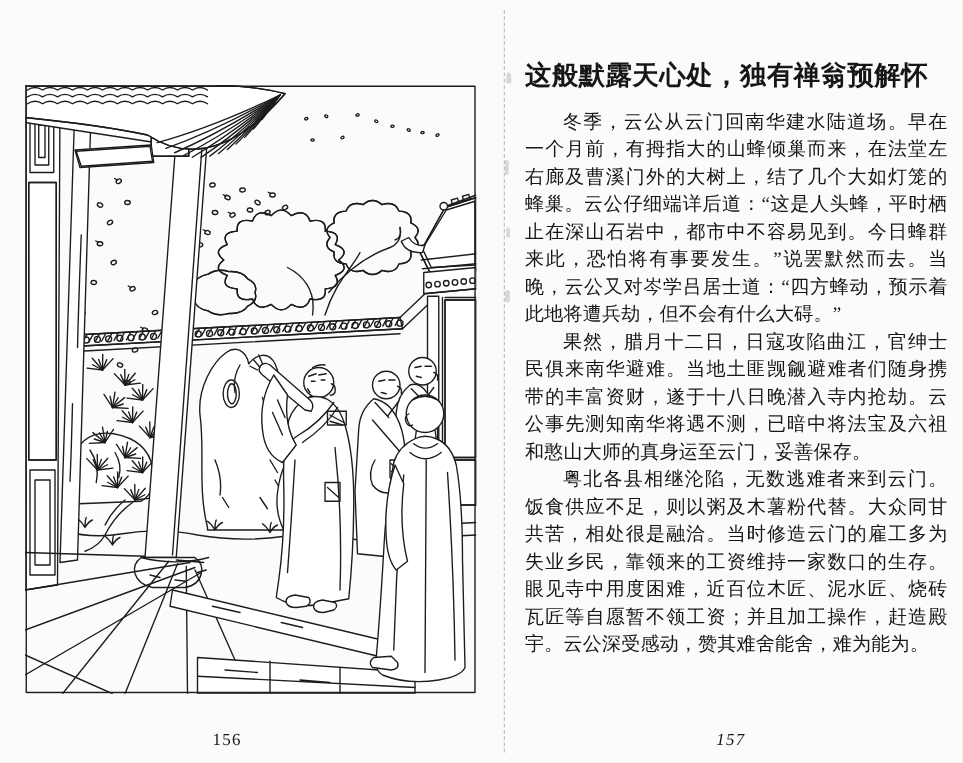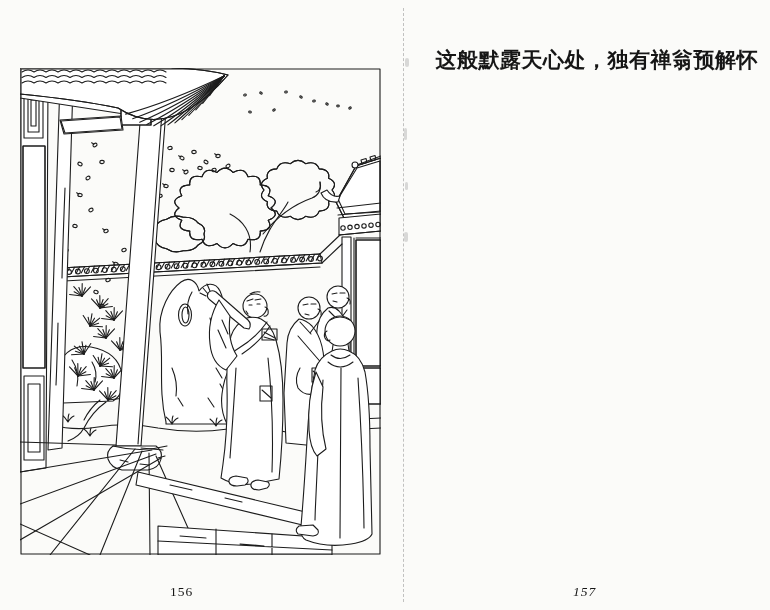--- a/index.html
+++ b/index.html
@@ -11,21 +11,21 @@
   .gutter{position:absolute;left:403px;top:8px;height:594px;width:0;
     border-left:1px dashed rgba(70,70,70,.32);}
   .smudge{position:absolute;background:rgba(60,60,60,.18);border-radius:2px;}
   .illustration{position:absolute;left:20px;top:68px;width:361px;height:487px;margin:0;}
   .illustration svg{display:block;}
   .ln path,.ln line,.ln rect,.ln circle,.ln ellipse{
     stroke:#1c1c1c;stroke-width:1.1;fill:none;stroke-linecap:round;stroke-linejoin:round;}
   .wf{fill:#fff !important;}
   .text-page{position:absolute;left:420px;top:46px;width:338px;}
   .title{margin:0 0 13px 0;font-size:21px;font-weight:bold;letter-spacing:.5px;
-    text-align:right;white-space:nowrap;}
+    text-align:left;white-space:nowrap;}
   .body-text p{margin:0;text-indent:2em;font-size:15.2px;line-height:22px;
     text-align:justify;text-justify:inter-ideograph;letter-spacing:.2px;}
   .page-number{position:absolute;top:584px;width:60px;text-align:left;
     font-size:13.5px;letter-spacing:1px;}
   .page-number.left{left:170px;}
   .page-number.right{left:573px;font-style:italic;}
 </style>
 </head>
 <body>
 
@@ -467,17 +467,20 @@
 
       <rect x="1" y="1" width="359" height="485" stroke-width="2.2"></rect>
     </svg>
   </figure>
 
   <div class="page-number left">156</div>
 
   <section class="text-page">
     <h1 class="title">这般默露天心处，独有禅翁预解怀</h1>
     <div class="body-text">
+        <p>冬季，云公从云门回南华建水陆道场。早在一个月前，有拇指大的山蜂倾巢而来，在法堂左右廊及曹溪门外的大树上，结了几个大如灯笼的蜂巢。云公仔细端详后道：“这是人头蜂，平时栖止在深山石岩中，都市中不容易见到。今日蜂群来此，恐怕将有事要发生。”说罢默然而去。当晚，云公又对岑学吕居士道：“四方蜂动，预示着此地将遭兵劫，但不会有什么大碍。”</p>
+        <p>果然，腊月十二日，日寇攻陷曲江，官绅士民俱来南华避难。当地土匪觊觎避难者们随身携带的丰富资财，遂于十八日晚潜入寺内抢劫。云公事先测知南华将遇不测，已暗中将法宝及六祖和憨山大师的真身运至云门，妥善保存。</p>
+        <p>粤北各县相继沦陷，无数逃难者来到云门。饭食供应不足，则以粥及木薯粉代替。大众同甘共苦，相处很是融洽。当时修造云门的雇工多为失业乡民，靠领来的工资维持一家数口的生存。眼见寺中用度困难，近百位木匠、泥水匠、烧砖瓦匠等自愿暂不领工资；并且加工操作，赶造殿宇。云公深受感动，赞其难舍能舍，难为能为。</p>
       </div>
   </section>
 
   <div class="page-number right">157</div>
 </div>
 
 </body></html>

